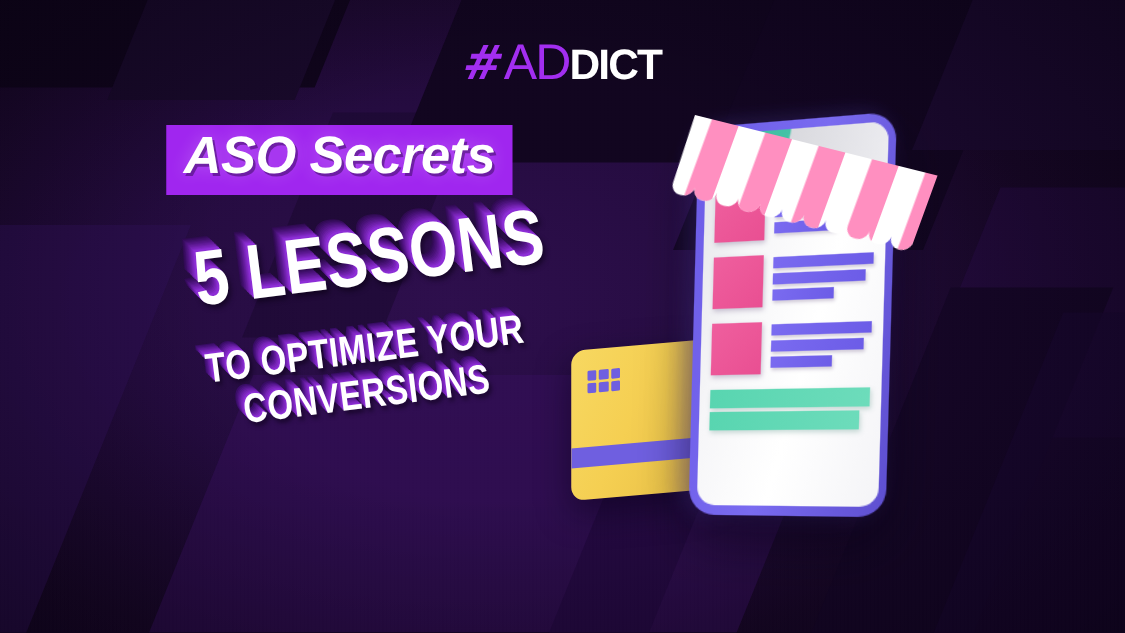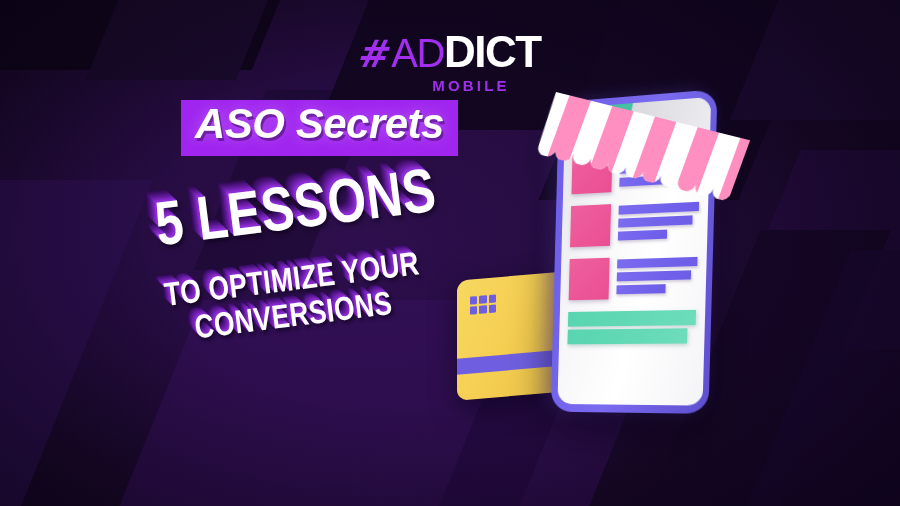--- a/index.html
+++ b/index.html
@@ -62,31 +62,30 @@
 
   
   .logo { position:absolute; top:30px; left:360px; width:180px; text-align:center; }
   .logo-row { display:flex; align-items:baseline; justify-content:center; line-height:1; }
   .hash {
     display:inline-block; color:#a22ef0; font-size:38px; font-weight:bold;
     transform:skewX(-12deg); margin-right:1px; letter-spacing:-1px;
     font-family:"DejaVu Sans", sans-serif;
   }
   .logo-ad { color:#a22ef0; font-size:40px; font-weight:normal; letter-spacing:-1.5px; }
-  .logo-dict { color:#ffffff; font-size:44px; font-weight:bold; letter-spacing:-1.5px; }
+  .logo-dict { color:#ffffff; font-size:34px; font-weight:bold; letter-spacing:-1.5px; }
   .logo-sub { color:#a22ef0; font-size:15px; font-weight:bold;
     letter-spacing:3.2px; margin-top:3px; margin-left:42px; }
 
   
   .aso-wrap { position:absolute; top:100px; left:133px; }
   .aso-band {
     background:#a026ef;
     padding:5px 14px 9px 14px;
     display:inline-block;
-    margin-left:48px;
   }
   .aso-text {
     font-size:42px; font-weight:bold; font-style:italic; color:#ffffff;
     letter-spacing:-0.5px; line-height:1;
     text-shadow: 2px 3px 0 rgba(40,5,70,.45), 0 0 14px rgba(255,255,255,.25);
     display:block; transform:translateY(-2px);
   }
 
   
   .headline {
@@ -222,21 +221,20 @@
   </div>
   <div class="vignette"></div>
   <div class="grain"></div>
 
   <div class="logo">
     <div class="logo-row">
       <span class="hash">#</span>
         <span class="logo-ad">AD</span>
         <span class="logo-dict">DICT</span>
     </div>
-    <div class="logo-sub">MOBILE</div>
   </div>
 
   <div class="aso-wrap">
     <div class="aso-band">
       <span class="aso-text">ASO Secrets</span>
     </div>
   </div>
 
   <div class="headline">
     <div class="hl-line">

